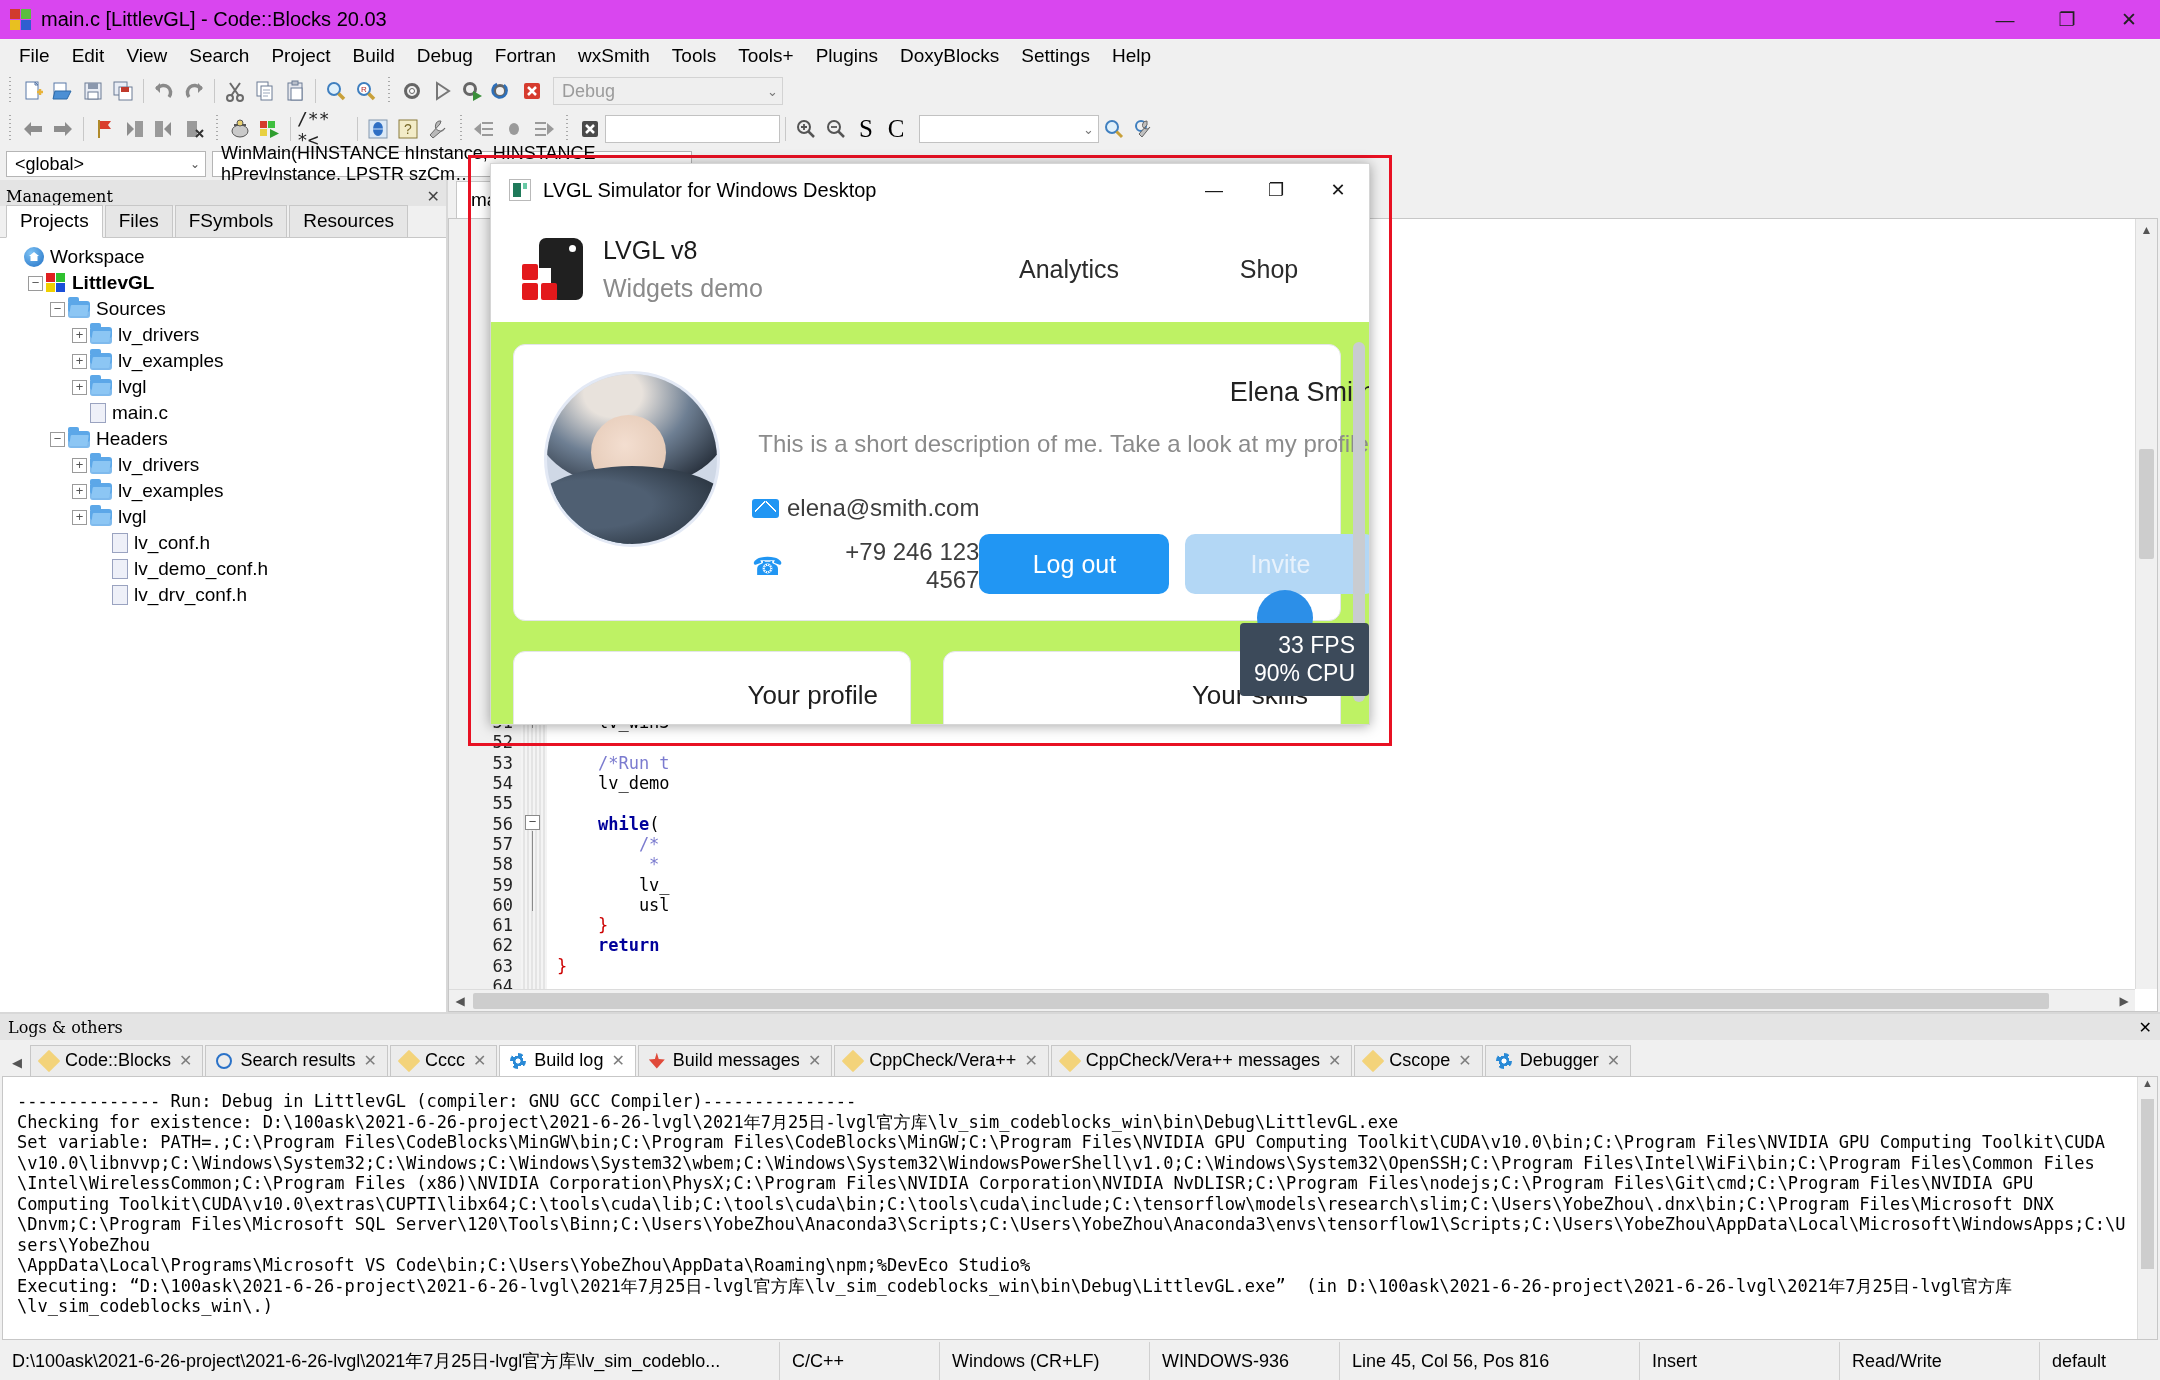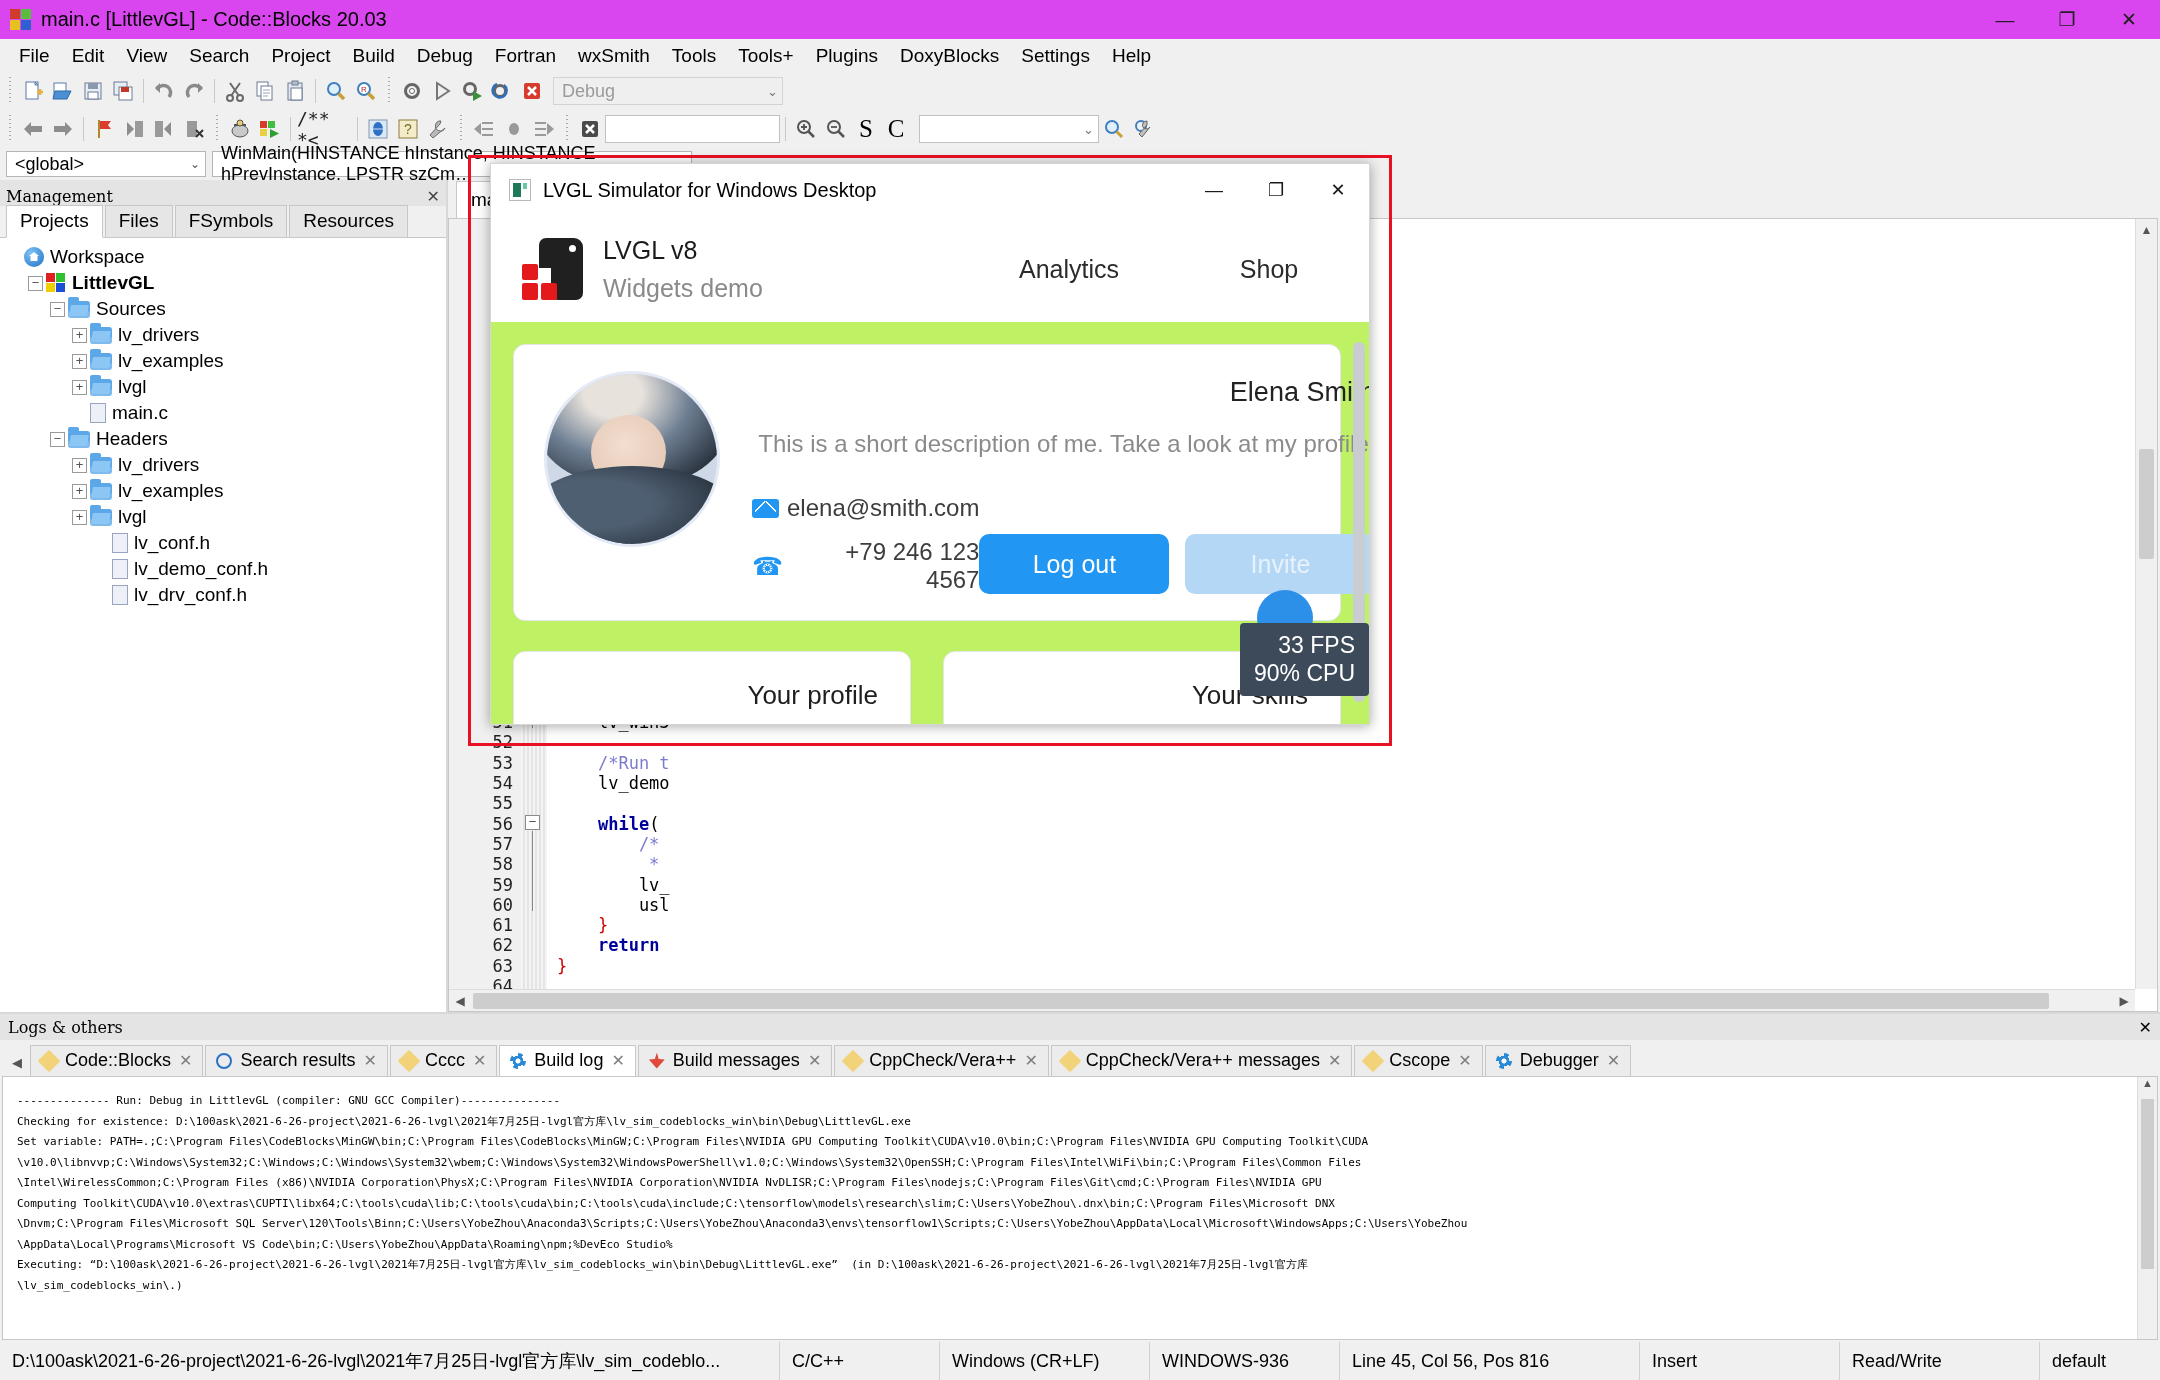--- a/index.html
+++ b/index.html
@@ -197,21 +197,21 @@
   .li.pencil { background:#f3d37a; transform:rotate(-45deg); border-radius:1px; }
   .li.mag { border:2px solid #2a72c8; border-radius:50%; }
   .li.gear { background:
      radial-gradient(circle at 50% 50%, #fff 0 22%, #2a8ad6 23% 46%, transparent 47%),
      conic-gradient(#2a8ad6 0 12%, transparent 12% 25%, #2a8ad6 25% 37%, transparent 37% 50%,
                     #2a8ad6 50% 62%, transparent 62% 75%, #2a8ad6 75% 87%, transparent 87% 100%);
      border-radius:50%; }
   .li.pin { background:#e04a3a; clip-path:polygon(50% 0,62% 40%,100% 44%,50% 100%,0 44%,38% 40%); }
   .logs-body { flex:1 1 auto; background:#fff; border:1px solid #c7c7c7; margin:0 2px 2px; position:relative; overflow:hidden; }
   .logtext { position:absolute; inset:0; padding:14px 22px 0 14px; font-family:"DejaVu Sans Mono",monospace;
-             font-size:11px; line-height:20.5px; color:#000; white-space:pre-wrap; word-break:break-all; }
+             font-size:17px; line-height:20.5px; color:#000; white-space:pre-wrap; word-break:break-all; }
   .logs-vs { position:absolute; right:0; top:0; bottom:0; width:20px; background:#f0f0f0; border-left:1px solid #dcdcdc; }
   .logs-vs .arrow { height:20px; text-align:center; font-size:11px; color:#555; }
   .logs-vs .thumb { position:absolute; left:3px; right:3px; top:22px; height:170px; background:#cdcdcd; }
 
   
   .status { flex:0 0 auto; height:38px; background:#f0f0f0; display:flex; align-items:center; font-size:18px; }
   .st-cell { padding:0 12px; height:38px; display:flex; align-items:center; border-right:1px solid #d0d0d0; white-space:nowrap; }
   .st-cell.path { flex:0 0 780px; font-size:18px; }
   .st-cell.w160 { flex:0 0 160px; }
   .st-cell.w190 { flex:0 0 190px; }

